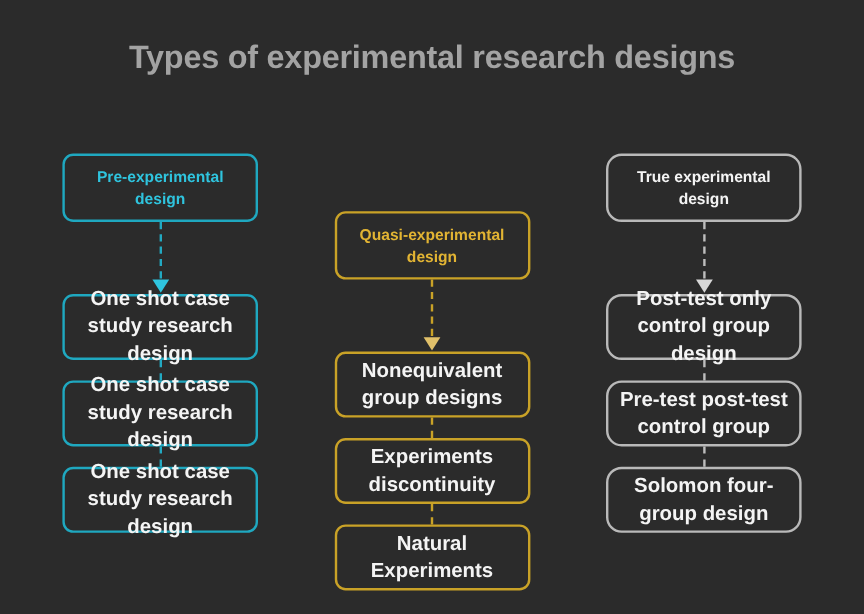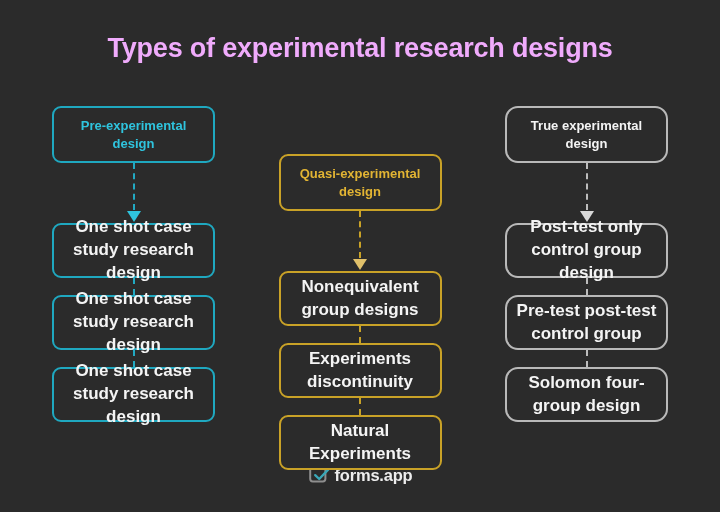--- a/index.html
+++ b/index.html
@@ -26,28 +26,28 @@
   
   .title {
     position: absolute;
     top: 34px;
     left: 0;
     width: 720px;
     text-align: center;
     font-size: 27px;
     font-weight: bold;
     letter-spacing: -0.2px;
-    color: #f0abfc;
+    color: #a3a3a3;
     line-height: 1.1;
   }
 
   
   .columns {
     position: absolute;
-    top: 106px;
+    top: 128px;
     left: 52px;
     width: 616px;
     display: flex;
     justify-content: space-between;
   }
 
   .column {
     width: 163px;
     display: flex;
     flex-direction: column;

